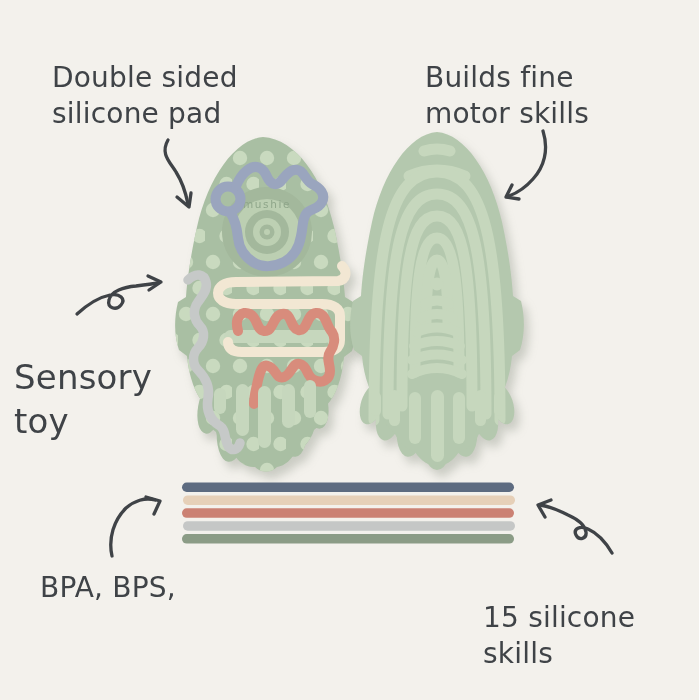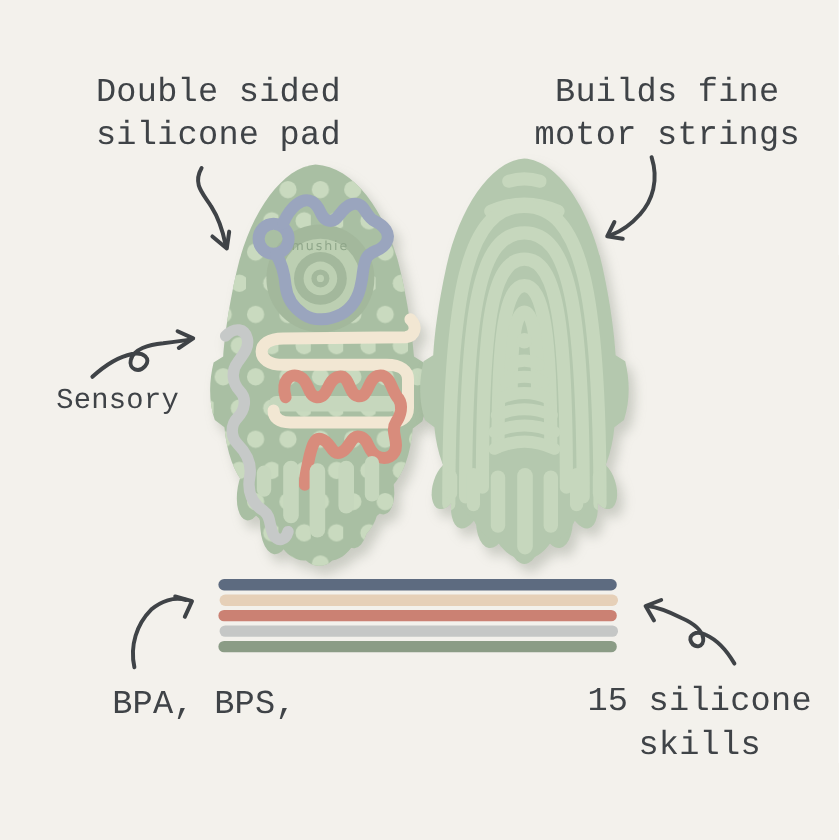--- a/index.html
+++ b/index.html
@@ -9,27 +9,26 @@
     background:var(--background,#f3f1ec);
     overflow:hidden;
     font-family:"DejaVu Sans", sans-serif;
   }
   .art{position:absolute;left:0;top:0;width:699px;height:700px;}
   .ann{
     position:absolute;
     color:var(--ink,#3f4347);
     font-size:28px;
     line-height:1.28;
-    text-align:center;
+    text-align:left;
     letter-spacing:.2px;
     white-space:nowrap;
-    font-family:Liberation Mono, monospace;
   }
   .ann span{display:block;}
-  .ann-sensory{font-size:24px;}
+  .ann-sensory{font-size:34px;margin-top:36px;}
   .pad{filter:drop-shadow(5px 7px 5px rgba(108,118,102,.30));}
   .body-front{fill:var(--pad-front,#a9bfa3);}
   .body-back{fill:var(--pad-back,#b4c8ae);}
   .ridge-stroke{stroke:var(--ridge,#c6d7bd);stroke-width:11;fill:none;stroke-linecap:round;}
   .ridge-bar{stroke:var(--ridge,#c6d7bd);stroke-width:10;fill:none;stroke-linecap:round;}
   .ridge-fill{fill:var(--ridge,#c6d7bd);}
   .peg-fill{fill:url(#pegs);}
   .str{fill:none;stroke-linecap:round;stroke-linejoin:round;}
   .str-blue{stroke:var(--string-blue,#9aa5be);stroke-width:10;}
   .str-cream{stroke:var(--string-cream,#f2e7d3);stroke-width:10;}
@@ -189,29 +188,30 @@
     </g>
   </svg>
 
   <div class="ann" style="left:52px;top:60px;width:260px;">
     <span>Double sided</span>
     <span>silicone pad</span>
   </div>
 
   <div class="ann" style="left:425px;top:60px;width:262px;">
     <span>Builds fine</span>
-    <span>motor strings</span>
+    <span>motor skills</span>
   </div>
 
   <div class="ann ann-sensory" style="left:14px;top:320px;width:168px;">
     <span>Sensory</span>
+    <span>toy</span>
   </div>
 
   <div class="ann" style="left:40px;top:570px;width:260px;">
     <span>BPA, BPS,</span>
   </div>
 
-  <div class="ann" style="left:483px;top:568px;width:200px;">
+  <div class="ann" style="left:483px;top:600px;width:200px;">
     <span>15 silicone</span>
     <span>skills</span>
   </div>
 
 </div>
 
 </body></html>

